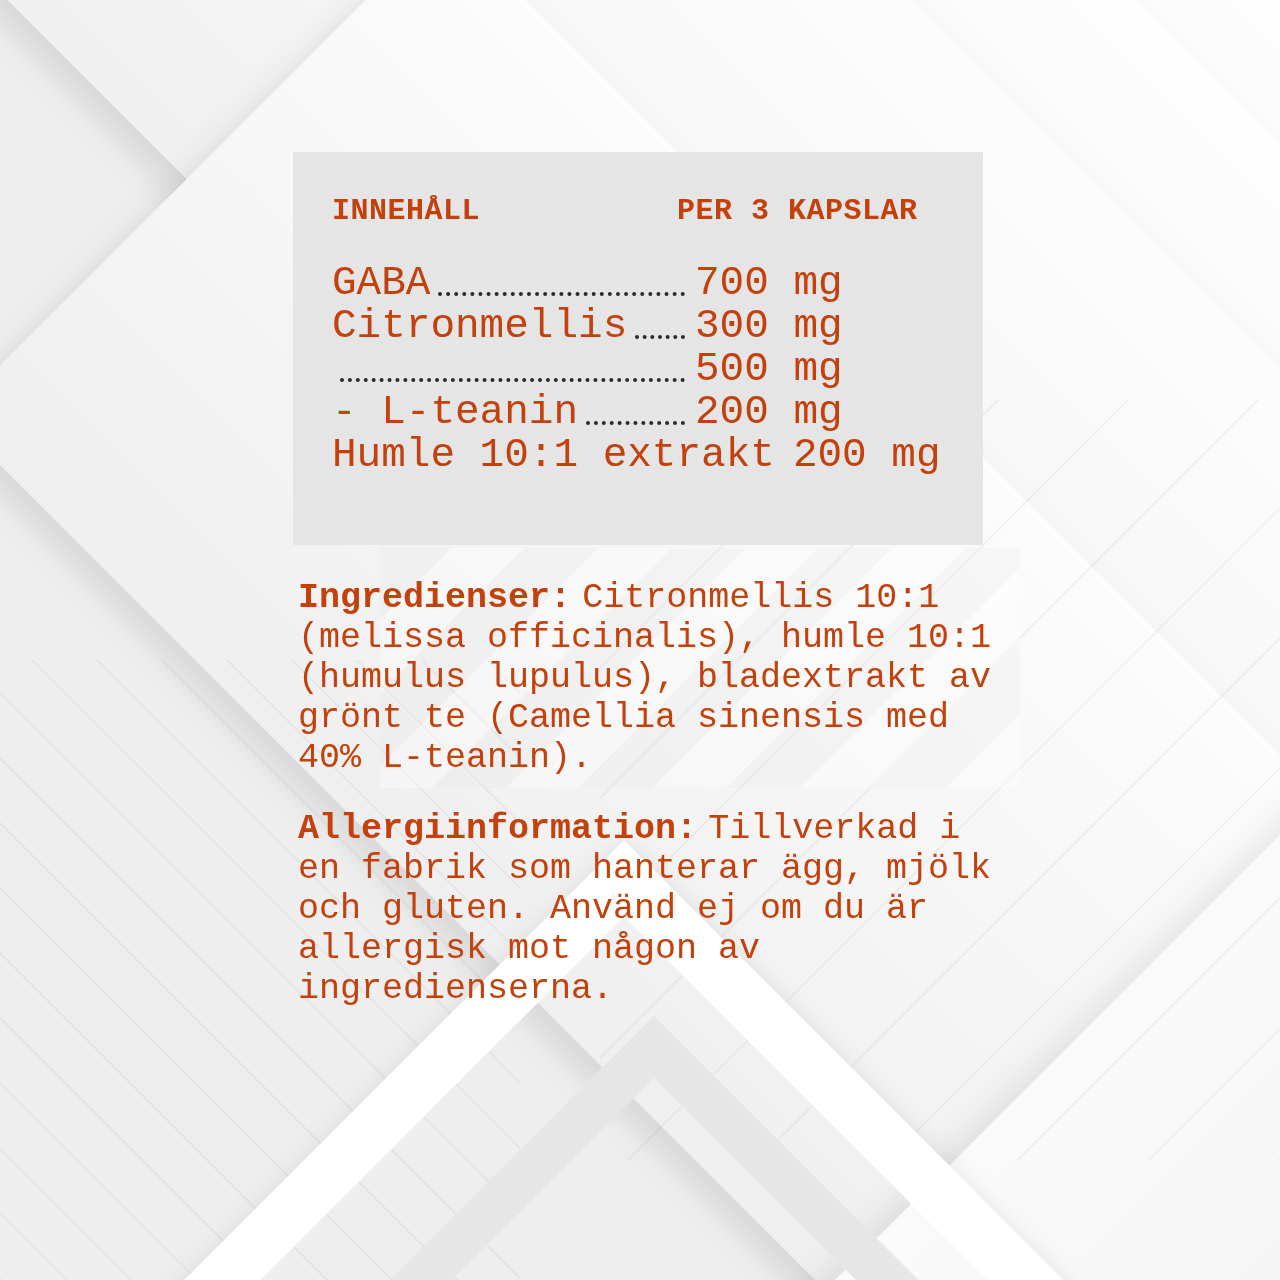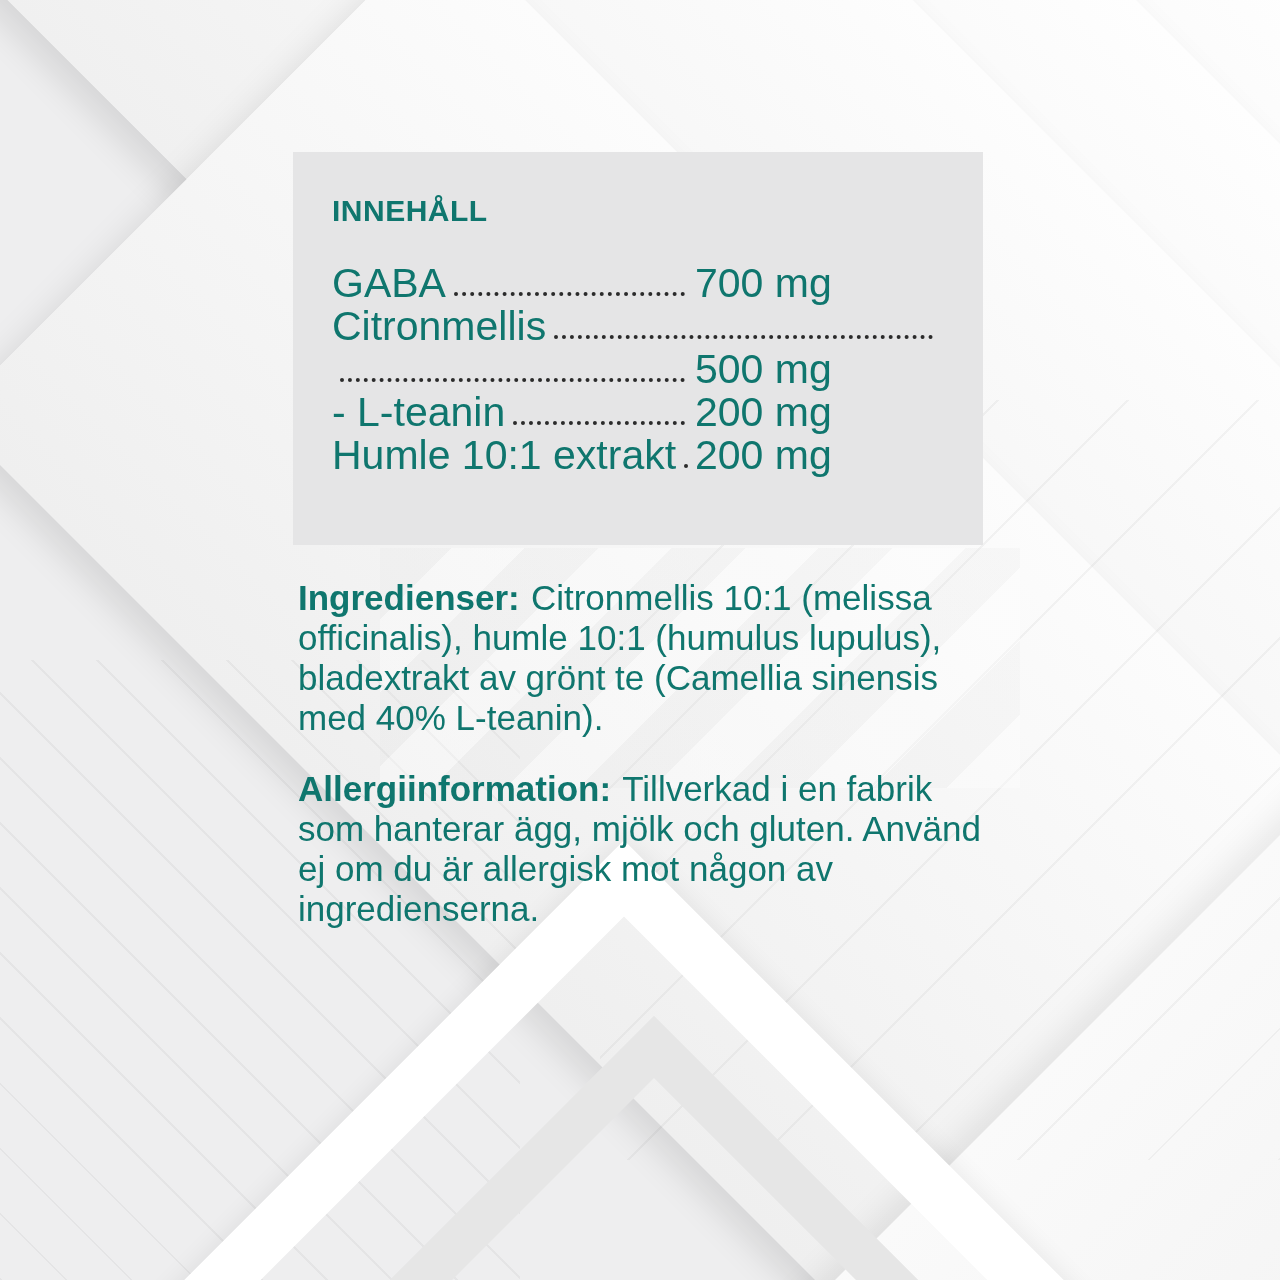--- a/index.html
+++ b/index.html
@@ -30,21 +30,21 @@
       background:repeating-linear-gradient(-45deg,rgba(0,0,0,.045) 0 2px,transparent 2px 92px);
       opacity:.9;}
   .pin-mid{left:380px;top:548px;width:640px;height:240px;
       background:repeating-linear-gradient(-45deg,rgba(255,255,255,.7) 0 52px,rgba(225,225,225,.35) 52px 104px);
       opacity:.5;}
   .chev{position:absolute;transform:rotate(45deg);background:transparent;}
   .chev1{width:760px;height:760px;left:190px;top:1020px;border:54px solid #ffffff;
       box-shadow:0 0 26px rgba(0,0,0,.08);}
   .chev2{width:560px;height:560px;left:330px;top:1150px;border:44px solid #e6e6e6;}
   
-  .content{position:absolute;inset:0;z-index:1;color:#0f766e;}
+  .content{position:absolute;inset:0;z-index:1;color:#c2410c;font-family:Liberation Mono, monospace;}
   .panel{
     position:absolute;left:293px;top:152px;width:690px;height:393px;
     background:#e5e5e6;box-sizing:border-box;padding:42px 40px 0 39px;
   }
   .panel-header{display:flex;align-items:baseline;font-weight:bold;font-size:30px;letter-spacing:.5px;}
   .panel-header .ph-left{white-space:nowrap;}
   .panel-header .ph-spacer{flex:1;}
   .panel-header .ph-right{width:266px;white-space:nowrap;}
   .rows{margin-top:34px;}
   .row{display:flex;align-items:center;font-size:41px;line-height:43px;white-space:nowrap;}
@@ -72,30 +72,32 @@
   <div class="chev chev1"></div>
   <div class="chev chev2"></div>
 </div>
 
 <div class="content">
 
   <div class="panel">
     <div class="panel-header">
       <span class="ph-left">INNEHÅLL</span>
       <span class="ph-spacer"></span>
+      <span class="ph-right">PER 3 KAPSLAR</span>
     </div>
     <div class="rows">
       <div class="row">
         <span class="name">GABA</span>
         <span class="leader"></span>
         <span class="value">700 mg</span>
       </div>
       <div class="row">
         <span class="name">Citronmellis</span>
         <span class="leader"></span>
+        <span class="value">300 mg</span>
       </div>
       <div class="row">
         <span class="leader"></span>
         <span class="value">500 mg</span>
       </div>
       <div class="row">
         <span class="name">- L-teanin</span>
         <span class="leader"></span>
         <span class="value">200 mg</span>
       </div>

